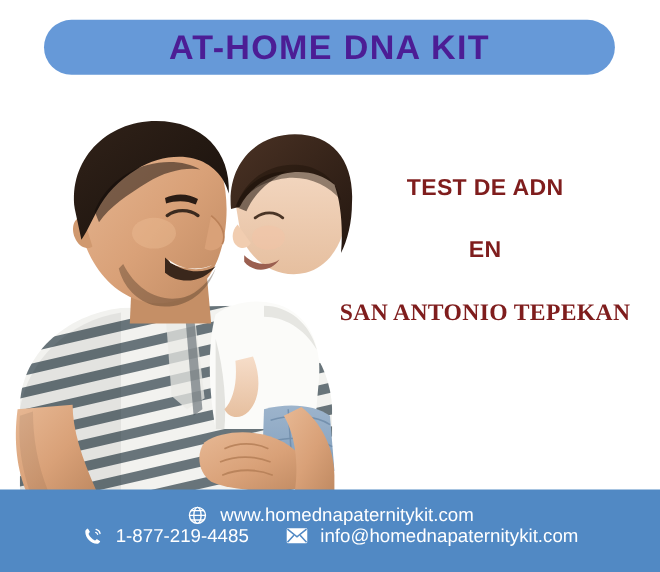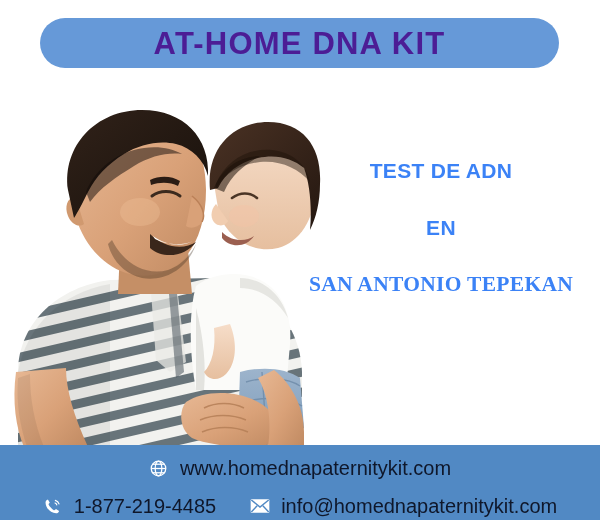--- a/index.html
+++ b/index.html
@@ -55,21 +55,21 @@
 
   
   .headline-block {
     position: absolute;
     left: 288px;
     top: 160px;
     width: 306px;
     text-align: center;
   }
   .headline-line {
-    color: #3b82f6;
+    color: #7f1d1d;
     font-weight: bold;
     font-size: 21px;
     letter-spacing: 0.3px;
     line-height: 1;
     white-space: nowrap;
   }
   .headline-line.l1 { margin-bottom: 36px; }
   .headline-line.l2 { margin-bottom: 36px; }
   .headline-line.l3 { font-size: 21.5px; font-family: Liberation Serif, serif; }
 
@@ -84,30 +84,30 @@
   }
   .footer-row {
     position: absolute;
     width: 100%;
     display: flex;
     align-items: center;
     justify-content: center;
     color: #ffffff;
   }
   .footer-row.row-web { top: 13px; }
-  .footer-row.row-contact { top: 51px; gap: 34px; }
+  .footer-row.row-contact { top: 32px; gap: 34px; }
 
   .contact-item {
     display: flex;
     align-items: center;
     gap: 11px;
   }
   .contact-text {
-    color: #0f172a;
-    font-size: 20px;
+    color: #ffffff;
+    font-size: 17px;
     line-height: 1;
     white-space: nowrap;
   }
   .icon {
     display: inline-flex;
     align-items: center;
     justify-content: center;
     width: 20px;
     height: 20px;
     flex: none;

